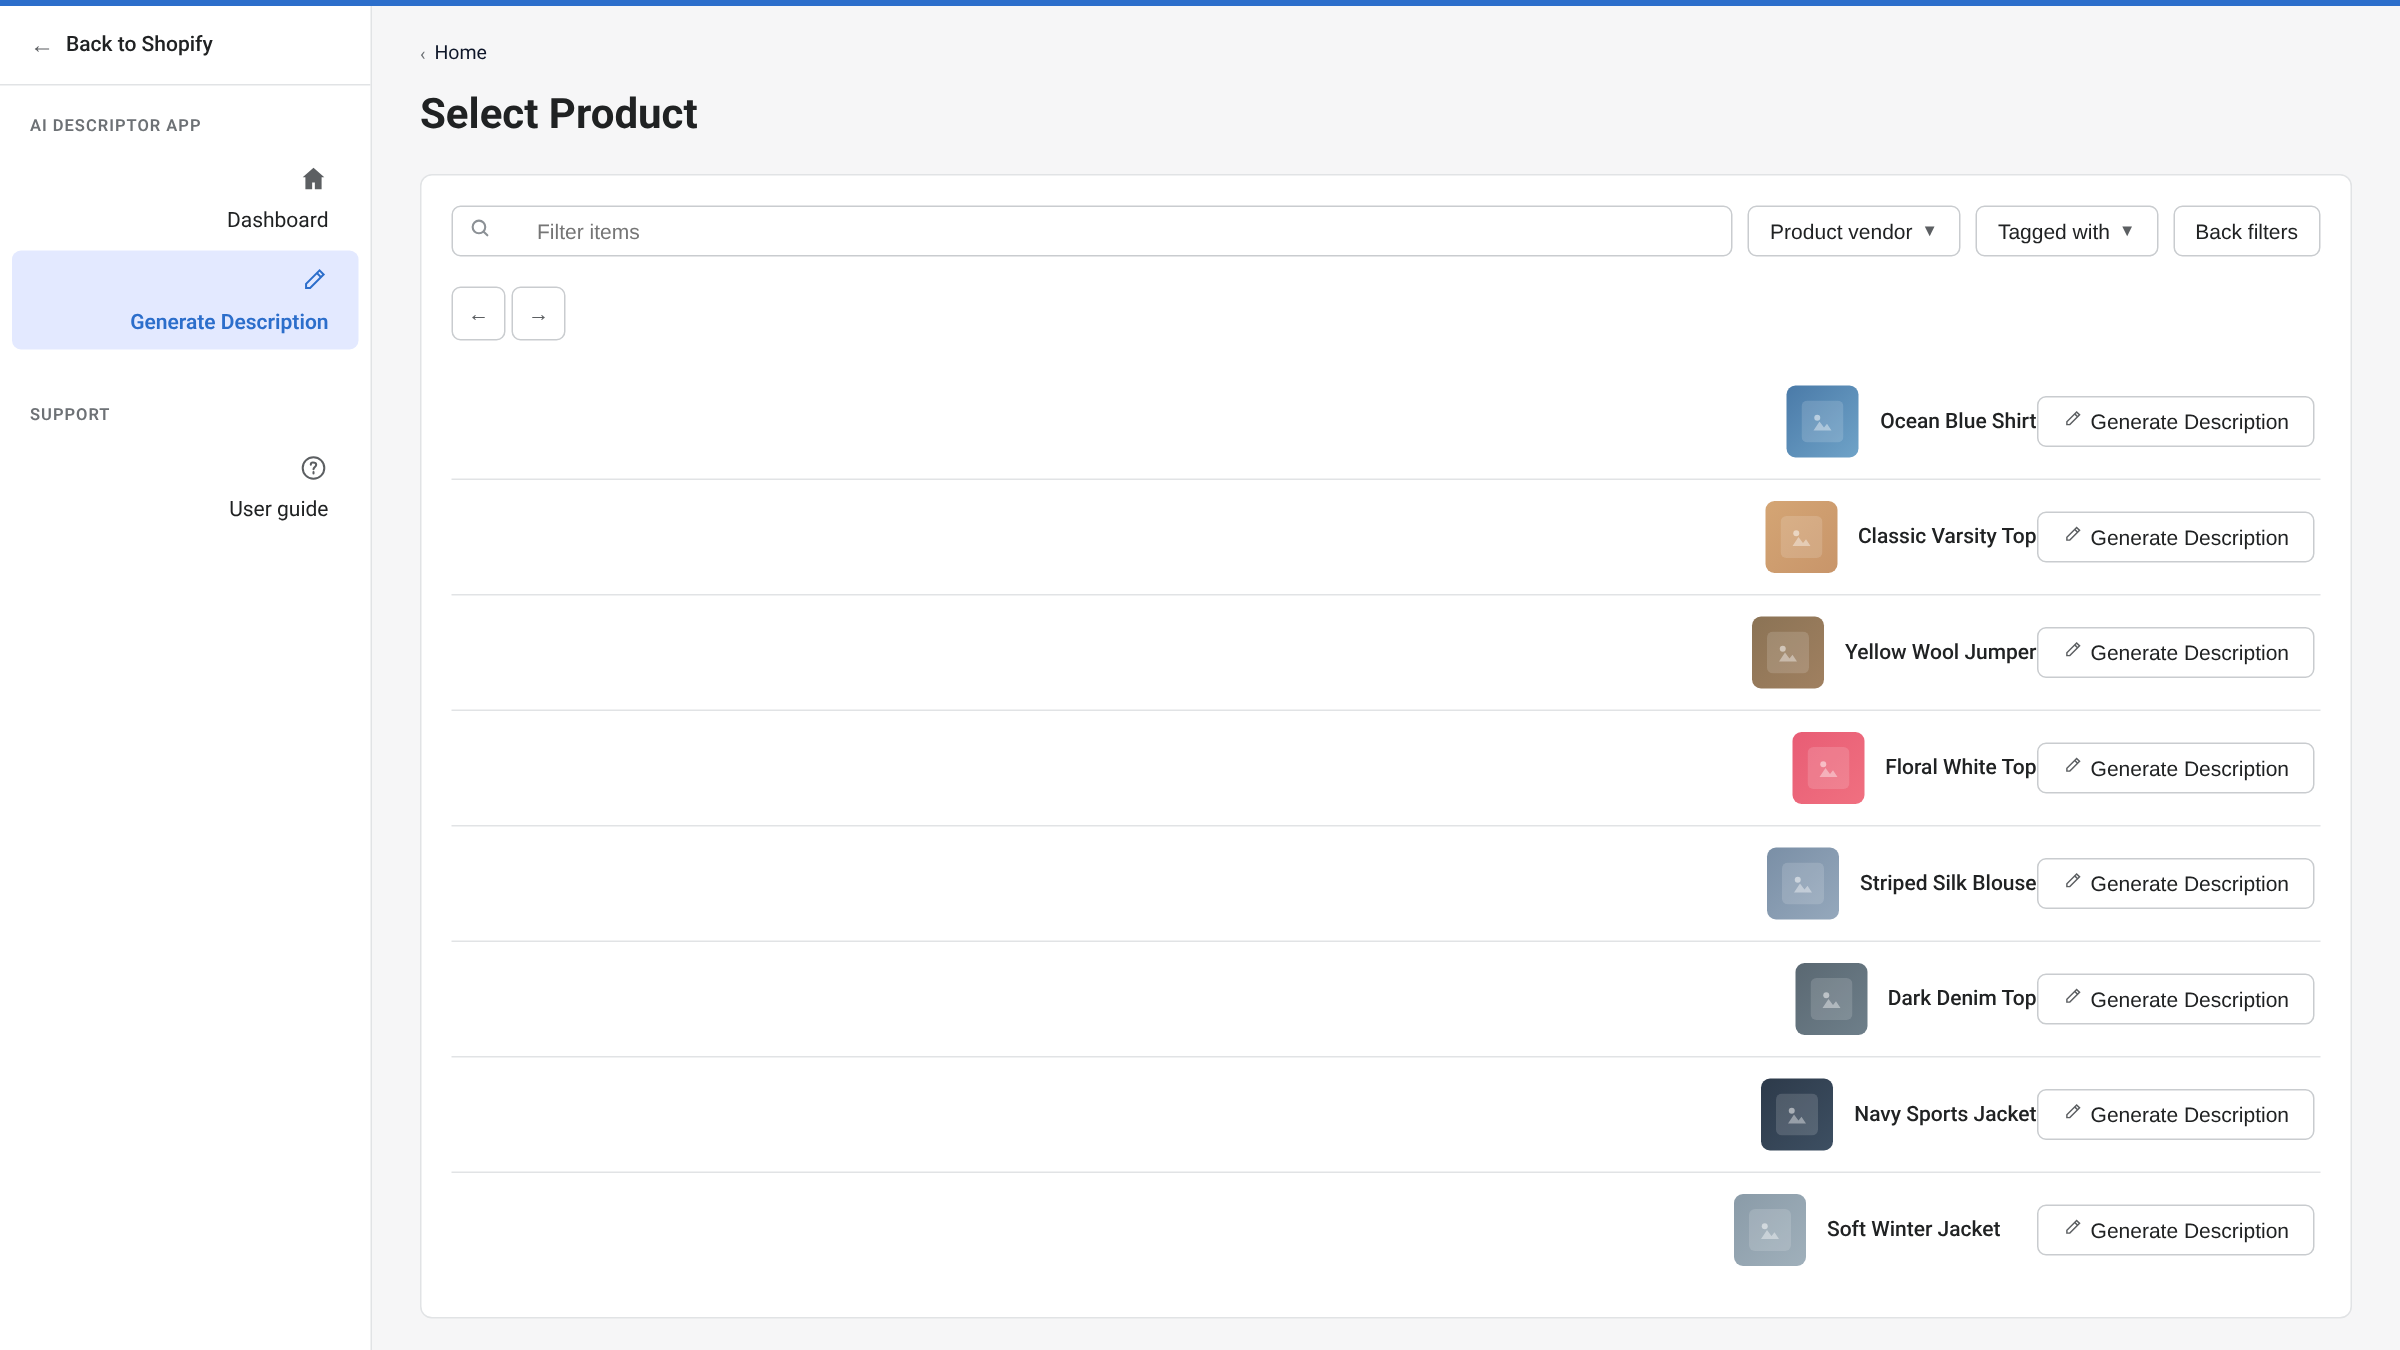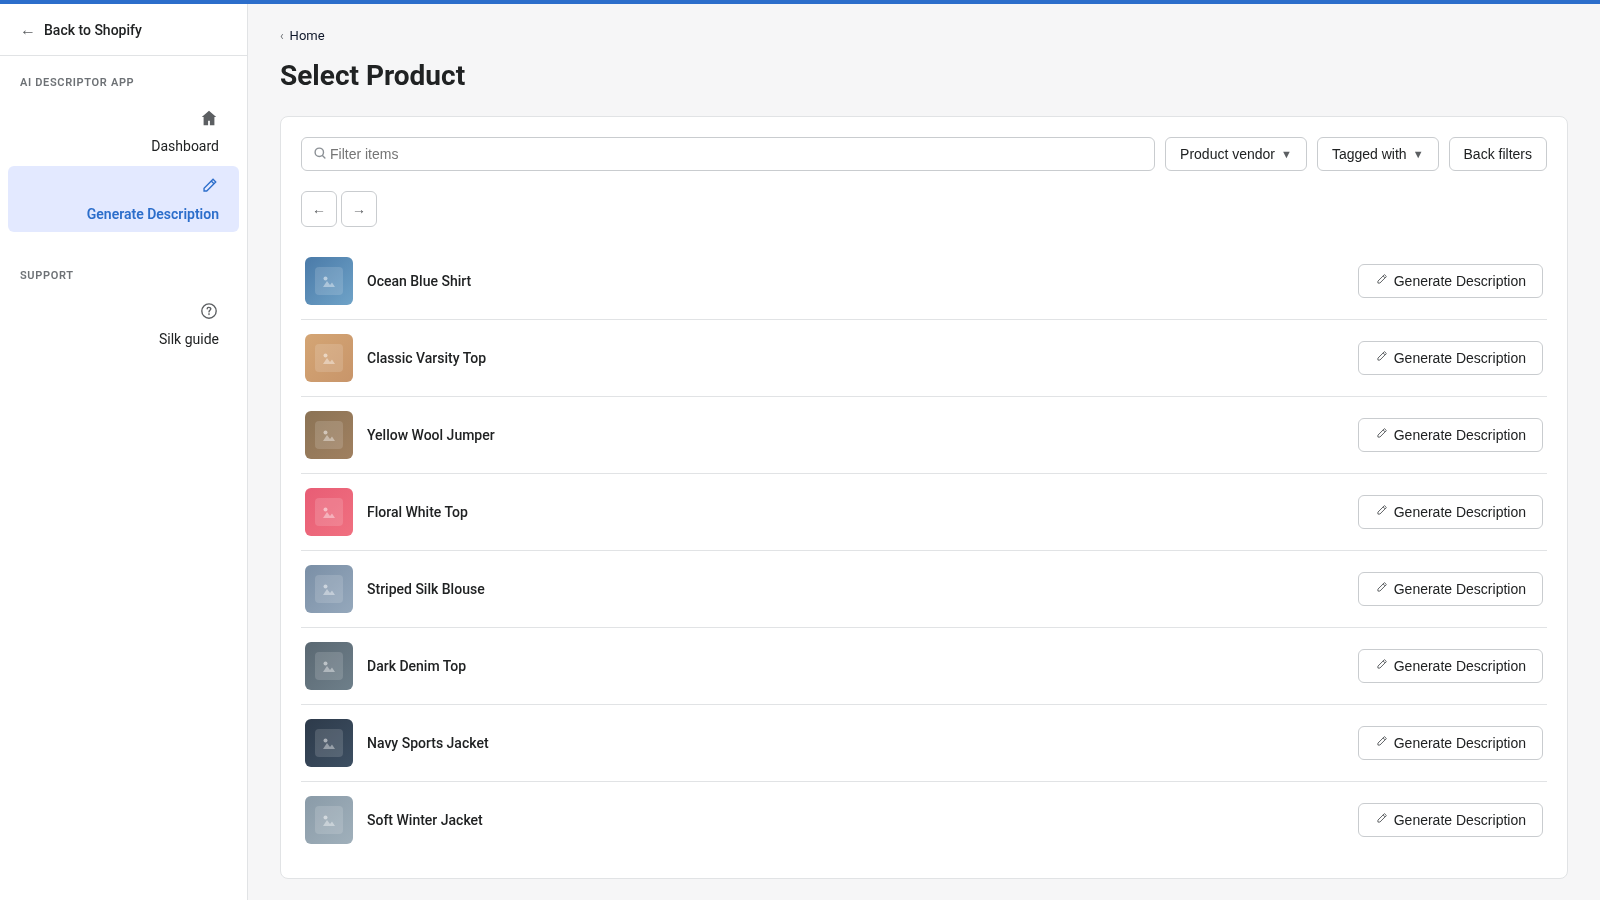--- a/index.html
+++ b/index.html
@@ -122,21 +122,21 @@
       align-items: center;
     }
     .search-icon-wrap {
       position: absolute;
       left: 12px;
       color: #8c9196;
       font-size: 14px;
     }
     .search-input {
       width: 100%;
-      padding: 8px 12px 8px 28px;
+      padding: 8px 12px 8px 56px;
       border: 1px solid #c9cccf;
       border-radius: 6px;
       font-size: 14px;
       color: #202223;
       background: #fff;
       outline: none;
     }
 
     .filter-btn {
       display: flex;
@@ -173,21 +173,21 @@
       font-size: 14px;
       color: #5c5f62;
     }
     .page-btn:disabled { opacity: 0.4; cursor: default; }
 
     
     .product-list { }
     .product-row {
       display: flex;
       align-items: center;
-      justify-content: space-between;
+      justify-content: flex-end;
       padding: 14px 4px;
       border-bottom: 1px solid #e1e3e5;
     }
     .product-row:last-child { border-bottom: none; gap: 24px; }
     .product-info {
       display: flex;
       align-items: center;
       gap: 14px;
     }
     .product-thumb {
@@ -280,21 +280,21 @@
   <div class="sidebar-section-label" style="margin-top:16px;">SUPPORT</div>
 
   <div class="sidebar-nav-item">
     <span class="sidebar-icon">
       <svg width="18" height="18" viewBox="0 0 20 20" fill="none" xmlns="http://www.w3.org/2000/svg">
         <circle cx="10" cy="10" r="8" stroke="#5c5f62" stroke-width="1.5" fill="none"></circle>
         <path d="M10 13v1" stroke="#5c5f62" stroke-width="1.5" stroke-linecap="round"></path>
         <path d="M10 11c0-1.5 2-2 2-3.5S10.5 6 9.5 6 8 6.8 8 7.5" stroke="#5c5f62" stroke-width="1.5" stroke-linecap="round" fill="none"></path>
       </svg>
     </span>
-    <span>Silk guide</span>
+    <span>User guide</span>
   </div>
 </nav>
 
 <main class="main">
   <div class="breadcrumb">
     <span class="breadcrumb-chevron">‹</span>
     <a class="breadcrumb-link">Home</a>
   </div>
 
   <h1 class="page-title">Select Product</h1>

